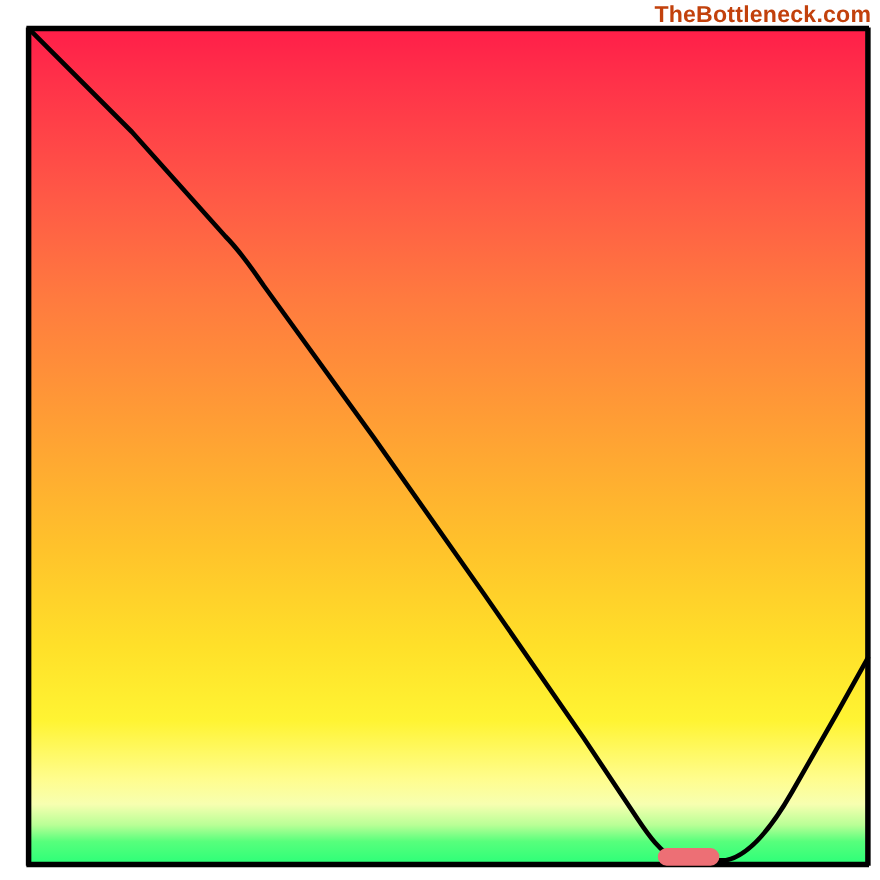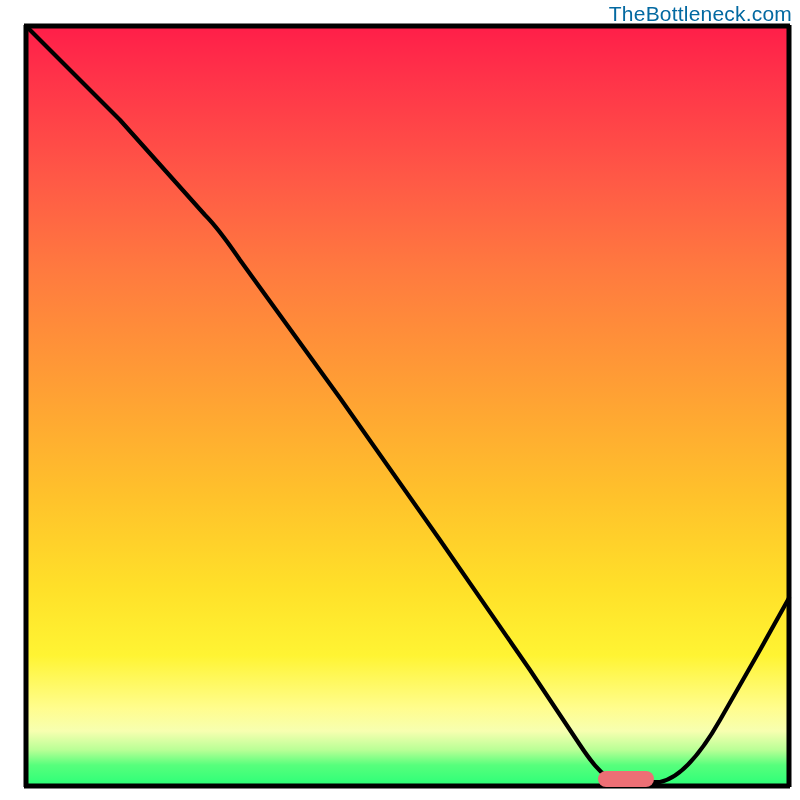--- a/index.html
+++ b/index.html
@@ -8,23 +8,23 @@
     width: 800px;
     height: 800px;
     background: #ffffff;
     overflow: hidden;
     font-family: Arial, Helvetica, sans-serif;
   }
   .watermark {
     position: absolute;
     top: 2px;
     right: 8px;
-    color: #0369a1;
+    color: #c2410c;
     font-size: 21px;
-    font-weight: normal;
+    font-weight: bold;
     letter-spacing: 0.2px;
     z-index: 30;
   }
   .stage {
     position: relative;
     width: 800px;
     height: 800px;
   }
   .gradient-area {
     position: absolute;

